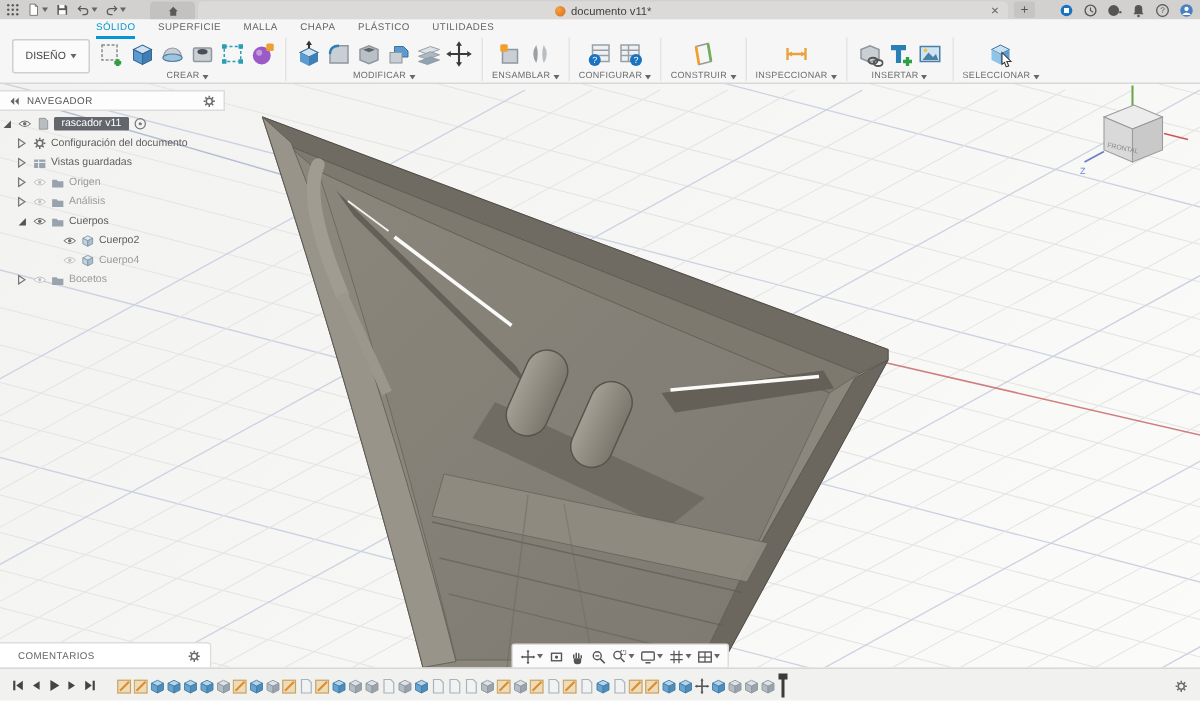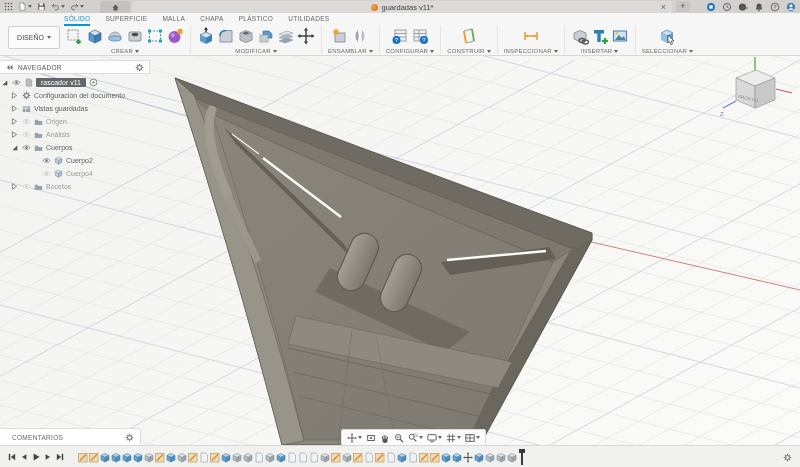--- a/index.html
+++ b/index.html
@@ -260,21 +260,21 @@
     </div>
   <div class="hometab">
       <span class="qicon">
         <svg viewBox="0 0 18 18">
           <path d="M9,3 L15,9 H13 V15 H5 V9 H3 Z" fill="#5a5a5a"></path>
         </svg>
       </span>
     </div>
   <div class="doctab">
     <span class="fusiondot"></span>
-    <span class="title">guardadas v11*</span>
+    <span class="title">documento v11*</span>
     <span class="tabclose">×</span>
   </div>
   <div class="newtab">+</div>
   <div class="trights" id="trights">
       <span class="qitem">
         <span class="qicon">
           <svg viewBox="0 0 18 18">
             <circle cx="9" cy="9" r="7" fill="#1a73c0"></circle>
             <rect x="6" y="6" width="6" height="6" fill="#fff"></rect>
           </svg>

